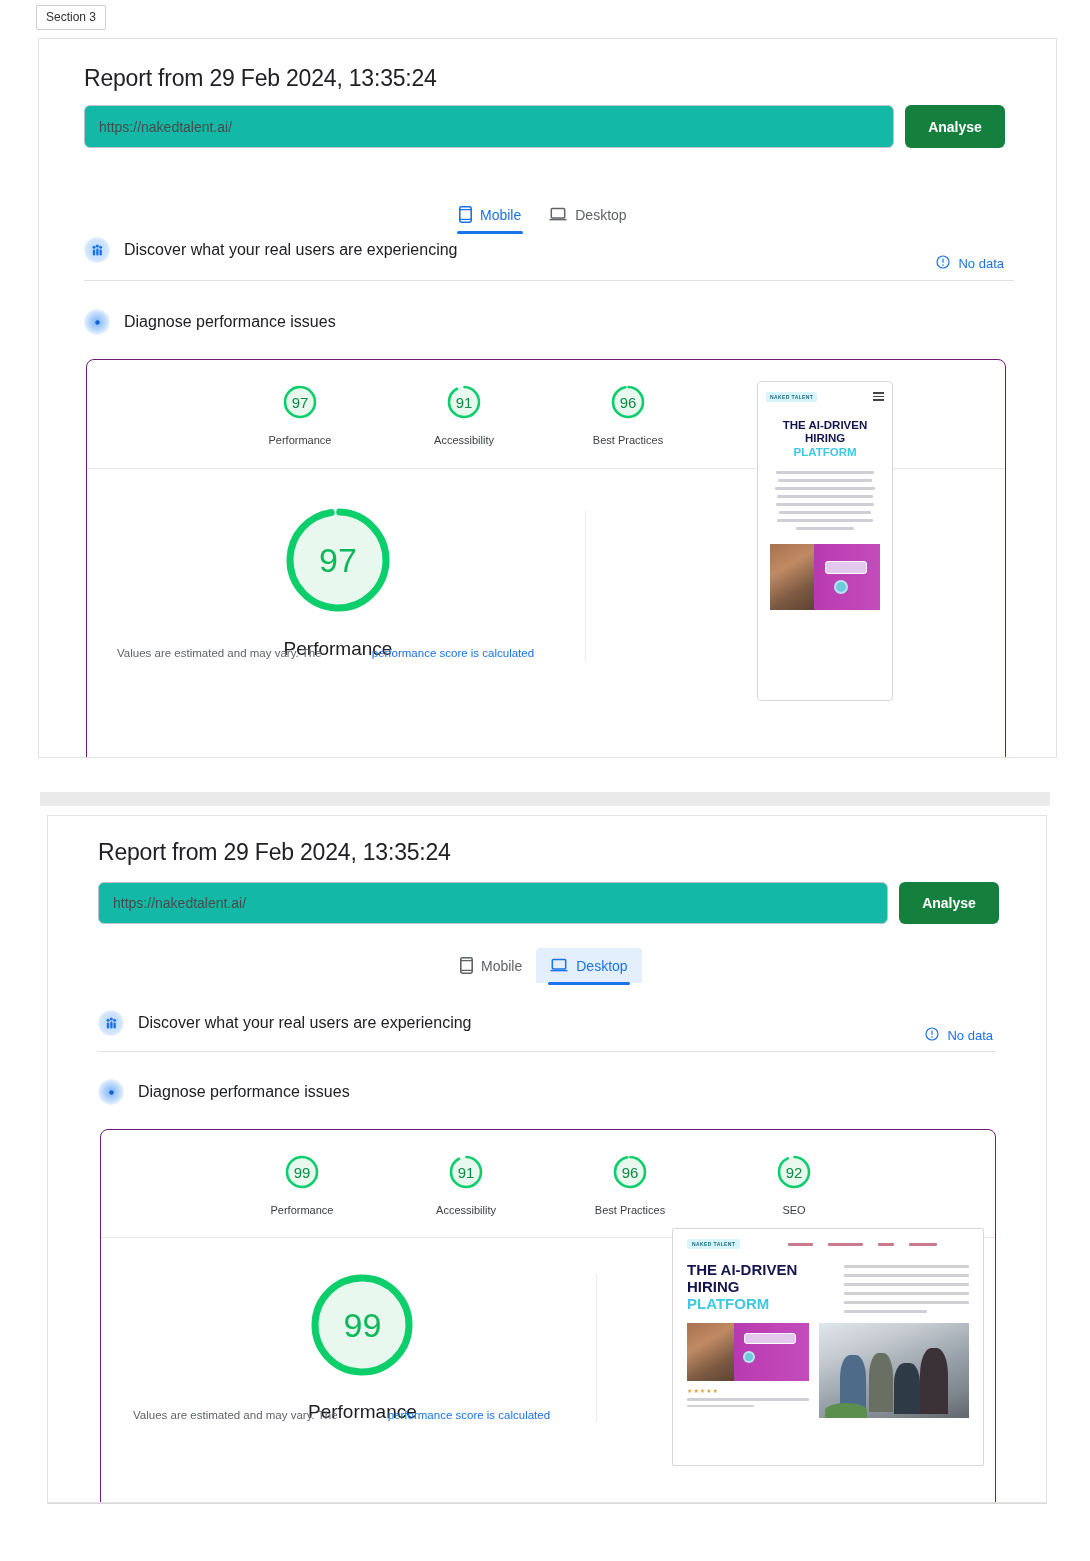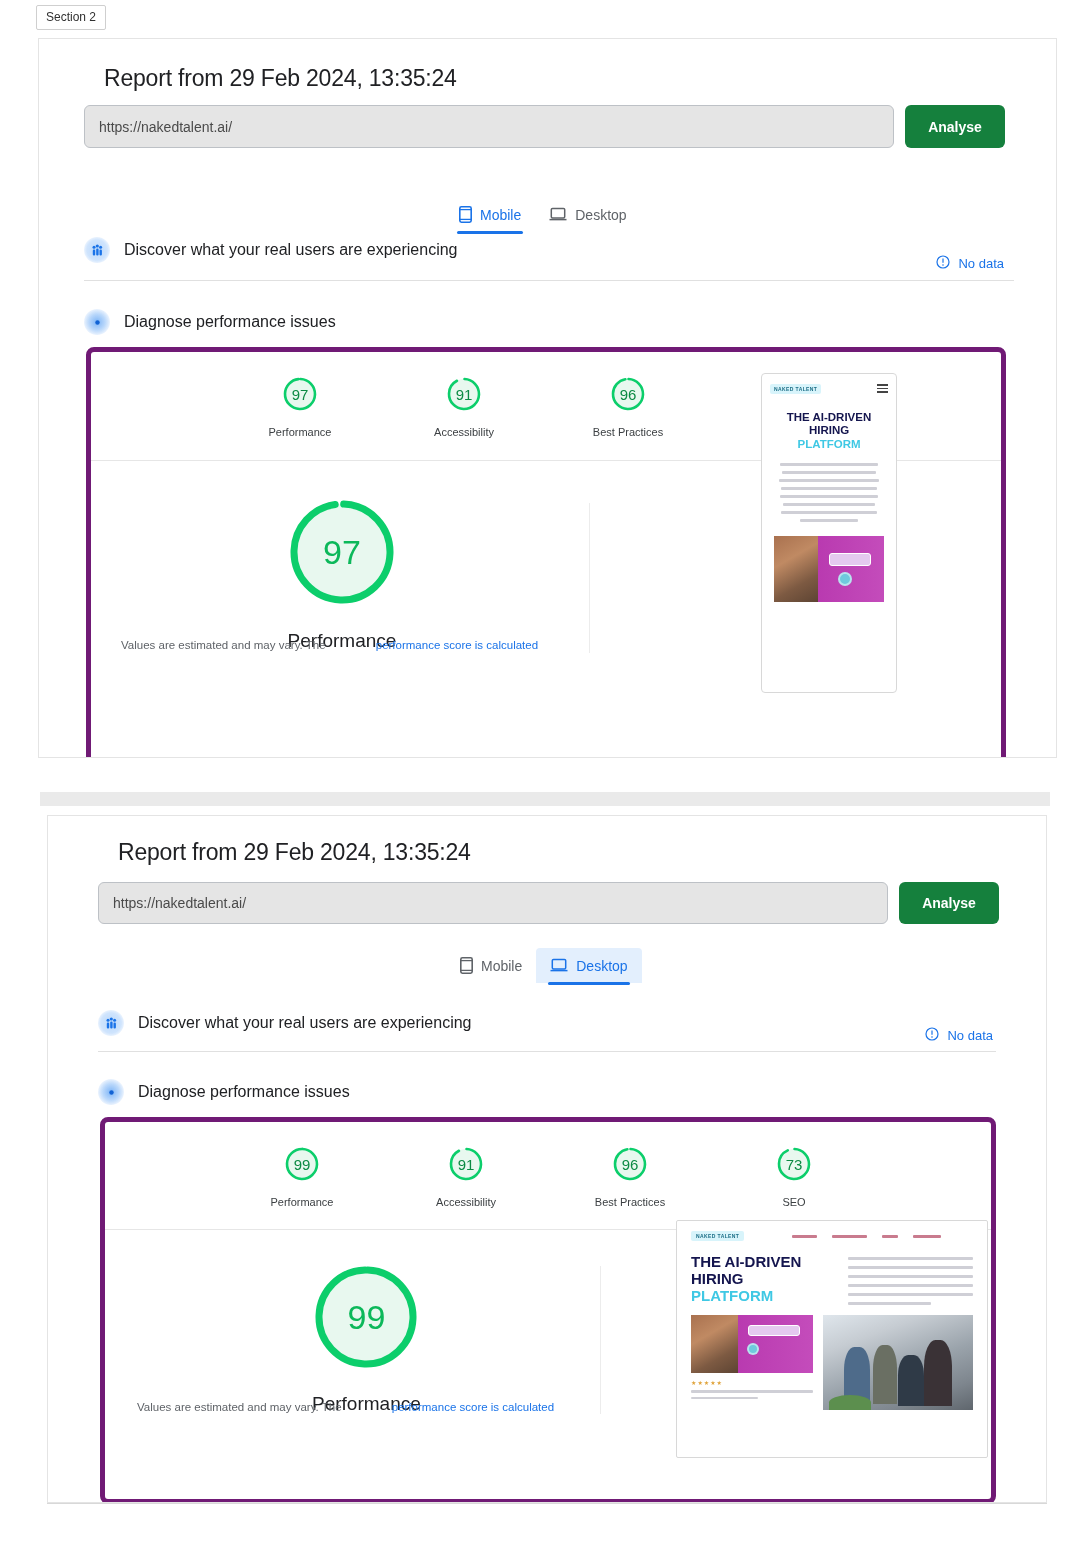--- a/index.html
+++ b/index.html
@@ -40,26 +40,25 @@
   }
 
   
   .report { position: relative; width: 100%; height: 100%; }
 
   .report-title {
     position: absolute;
     font-size: 23px; font-weight: 400; color: #202124;
     letter-spacing: -0.2px;
     white-space: nowrap;
-    margin-left: 20px;
   }
 
   .url-row { position: absolute; display: flex; align-items: stretch; }
   .url-input {
-    background: #e5e5e5;
+    background: #14b8a6;
     border: 1px solid #bdc1c6;
     border-radius: 6px;
     font-family: "Liberation Sans", sans-serif;
     font-size: 14px;
     color: #4a4a4a;
     padding: 0 14px;
     outline: none;
   }
   .analyse-btn {
     background: #15803d;
@@ -115,24 +114,25 @@
     position: absolute; display: flex; align-items: center; gap: 8px;
     color: #1a73e8; font-size: 13px; cursor: pointer; margin-top: 12px;
   }
   .hr {
     position: absolute; height: 1px; background: #e0e0e0;
   }
 
   
   .score-card {
     position: absolute;
-    border: 5px solid #701a75;
+    border: 1px solid #701a75;
     border-radius: 8px;
     background: #fff;
     overflow: hidden;
+    margin-top: 12px;
   }
   .gauge-strip {
     display: flex; justify-content: center; align-items: flex-start;
     gap: 60px;
     padding-top: 22px;
   }
   .gauge-item { display: flex; flex-direction: column; align-items: center; width: 104px; }
   .gauge-sm { position: relative; width: 40px; height: 40px; }
   .gauge-sm .num {
     position: absolute; inset: 0;
@@ -202,21 +202,21 @@
   .hamburger { position: absolute; }
   .hamburger i {
     display: block; background: #444; height: 1.5px; margin-bottom: 2px;
   }
 </style>
 </head>
 <body>
 
 <div class="page">
 
-  <div class="section-tag">Section 2</div>
+  <div class="section-tag">Section 3</div>
 
   <div class="viewport mobile-vp">
     <div class="report">
 
       <div class="report-title" style="left:45px; top:26px;">Report from 29 Feb 2024, 13:35:24</div>
 
       <div class="url-row" style="left:45px; top:66px;">
         <input class="url-input" style="width: 810px; height: 43px;" value="https://nakedtalent.ai/">
         <button class="analyse-btn" style="width:100px; height:43px; margin-left:11px;">Analyse</button>
       </div>
@@ -483,21 +483,21 @@
               <div class="num">96</div>
             </div>
             <div class="gauge-label">Best Practices</div>
           </div>
           <div class="gauge-item">
             <div class="gauge-sm">
               <svg width="40" height="40" viewBox="0 0 40 40">
                 <circle cx="20" cy="20" r="15" fill="#e8f8ef"></circle>
                 <circle cx="20" cy="20" r="15" fill="none" stroke="#0cce6b" stroke-width="2.6" stroke-dasharray="86.7 94.2" stroke-linecap="round" transform="rotate(-88 20 20)"></circle>
               </svg>
-              <div class="num">73</div>
+              <div class="num">92</div>
             </div>
             <div class="gauge-label">SEO</div>
           </div>
         </div>
 
         <div class="card-sep" style="margin-top:21px;"></div>
 
         <div class="big-area" style="height:280px;">
           <div class="vdivider" style="left:495px; top:36px; height:148px;"></div>
 

